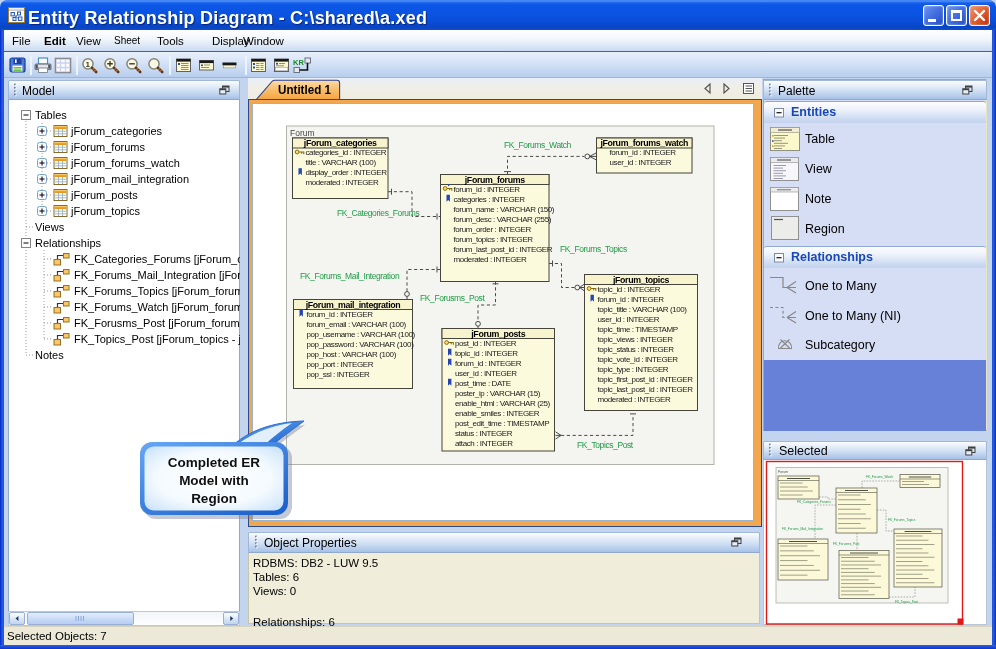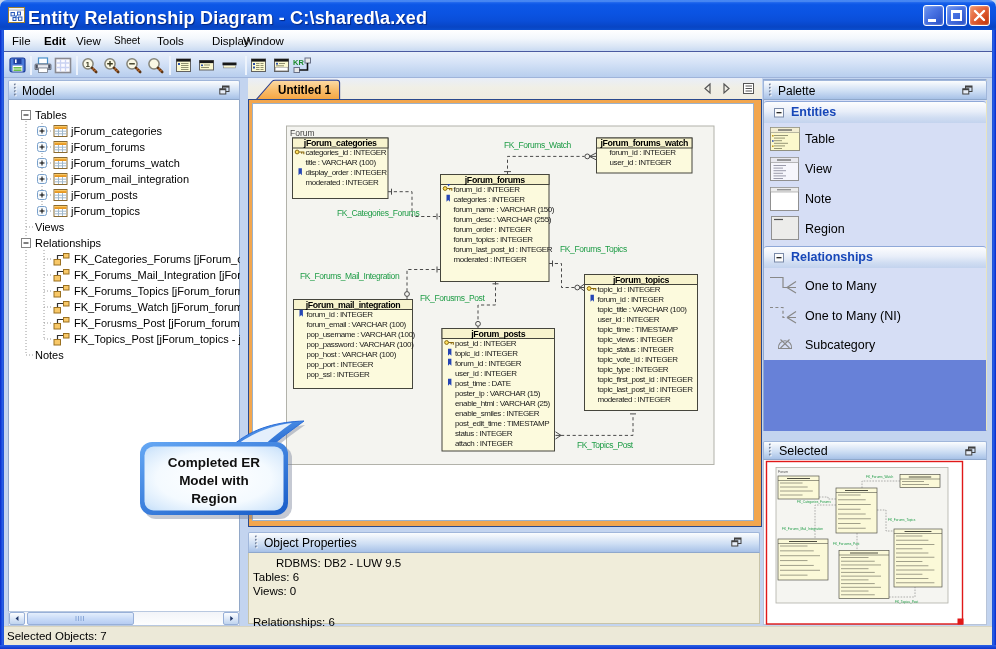--- a/index.html
+++ b/index.html
@@ -422,21 +422,21 @@
     <circle cx="2.8" cy="12.5" r="1.1" fill="#fff" opacity=".7"></circle>
   </svg>
 <div style="position:absolute;left:264px;top:536px;font-size:12px;color:#000;font-weight:normal;white-space:nowrap;">Object Properties</div>
 <svg style="left:731px;top:537px" width="11" height="10" viewBox="0 0 11 10">
     <rect x="3.5" y="1" width="6.5" height="5.5" fill="none" stroke="#404040"></rect>
     <rect x="3.5" y="1" width="6.5" height="1.6" fill="#404040"></rect>
     <rect x="0.8" y="3.8" width="6" height="5.2" fill="#e8eef8" stroke="#404040"></rect>
     <rect x="0.8" y="3.8" width="6" height="1.4" fill="#404040"></rect>
   </svg>
 <div style="position:absolute;left:248px;top:553px;width:512px;height:71px;background:#f0edda;border:1px solid #c8c4a8;border-top:none;"></div>
-<div style="position:absolute;left:253px;top:557px;font-size:11.5px;color:#000;font-weight:normal;white-space:nowrap;margin-left:23px;">RDBMS: DB2 - LUW 9.5</div>
+<div style="position:absolute;left:253px;top:557px;font-size:11.5px;color:#000;font-weight:normal;white-space:nowrap;">RDBMS: DB2 - LUW 9.5</div>
 <div style="position:absolute;left:253px;top:571px;font-size:11.5px;color:#000;font-weight:normal;white-space:nowrap;">Tables: 6</div>
 <div style="position:absolute;left:253px;top:585px;font-size:11.5px;color:#000;font-weight:normal;white-space:nowrap;">Views: 0</div>
 <div style="position:absolute;left:253px;top:599px;font-size:11.5px;color:#000;font-weight:normal;white-space:nowrap;margin-top:17px;">Relationships: 6</div>
 <div style="position:absolute;left:763px;top:79px;width:224px;height:352px;background:#d6def5;border:1px solid #90a8d0;border-right:1px solid #e8e4c0;"></div>
 <div class="abs hdr" style="left:763px;top:80px;width:224px;height:20px;"></div>
 <svg style="left:768px;top:83px" width="6" height="15" viewBox="0 0 6 15">
     <circle cx="2" cy="1.5" r="1.1" fill="#6a7a96"></circle>
     <circle cx="2.8" cy="2.3" r="1.1" fill="#fff" opacity=".7"></circle>
     <circle cx="2" cy="4.9" r="1.1" fill="#6a7a96"></circle>
     <circle cx="2.8" cy="5.699999999999999" r="1.1" fill="#fff" opacity=".7"></circle>

